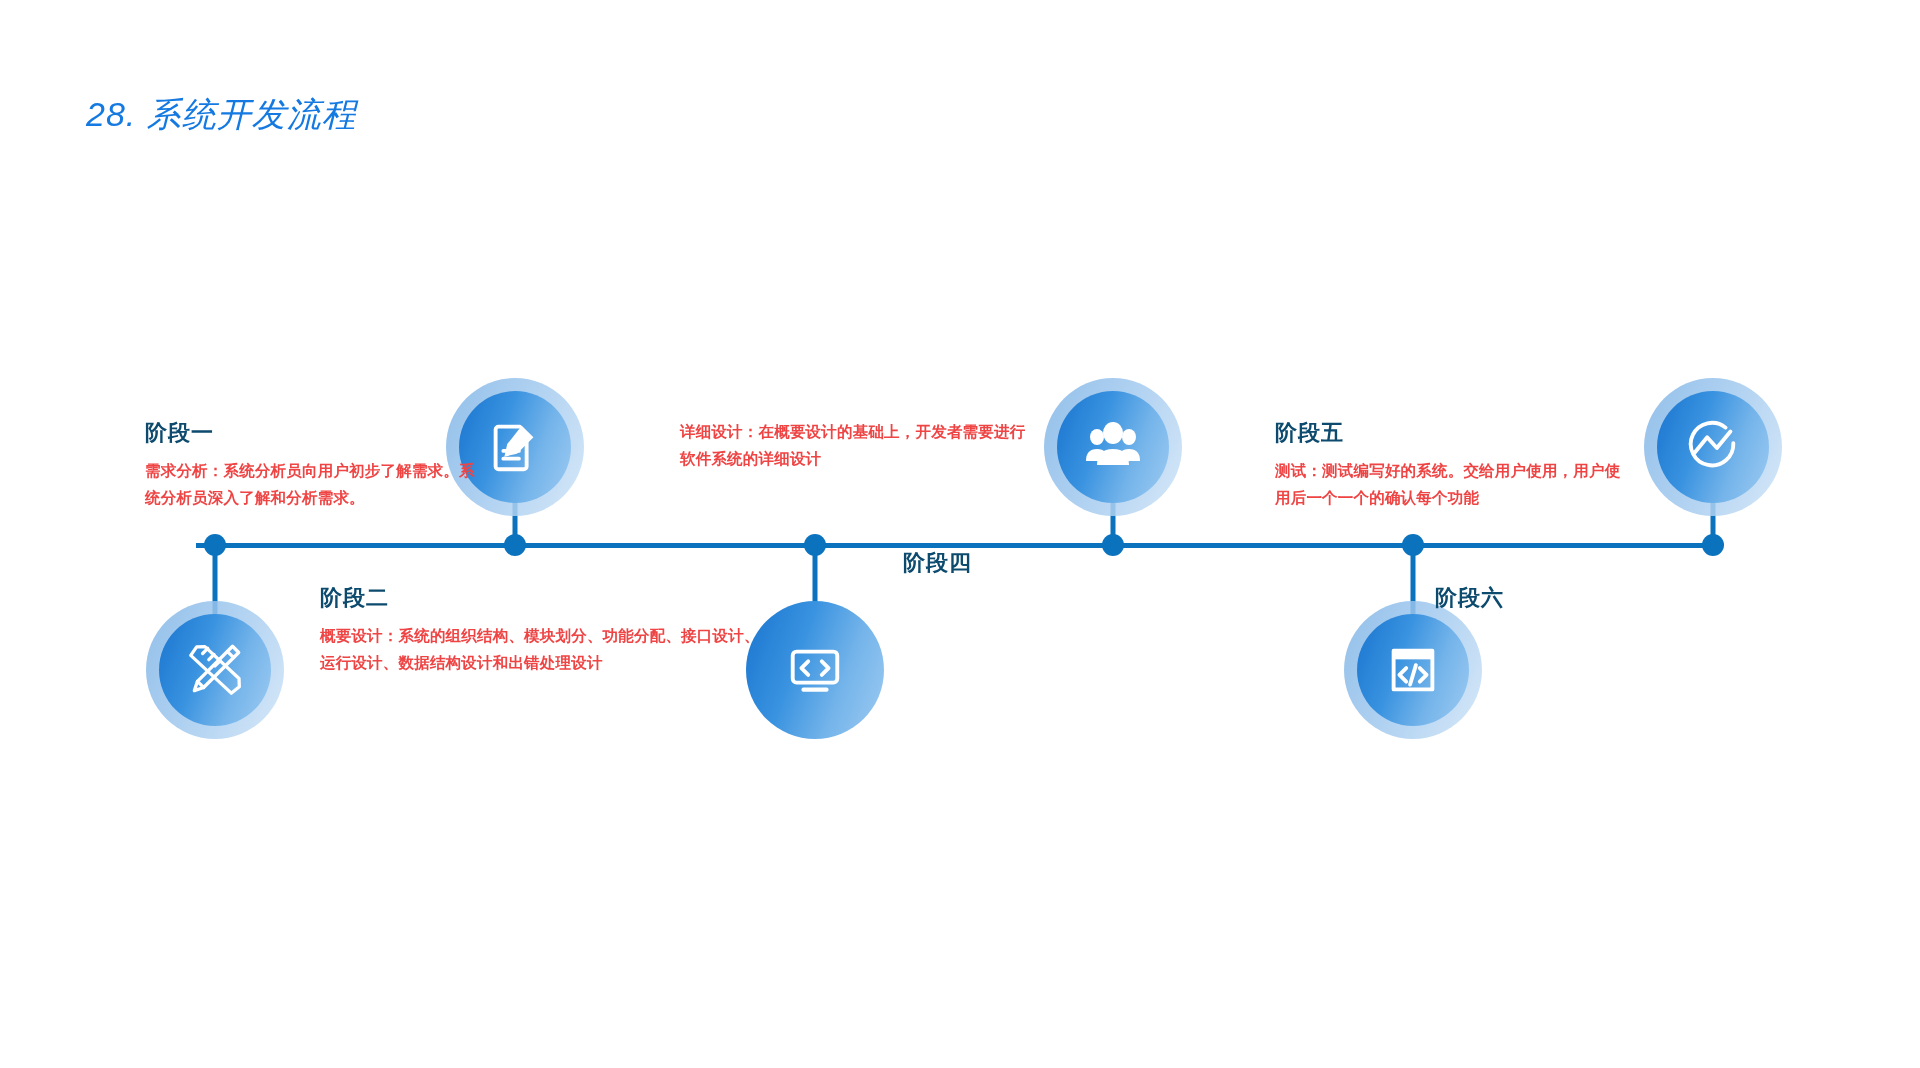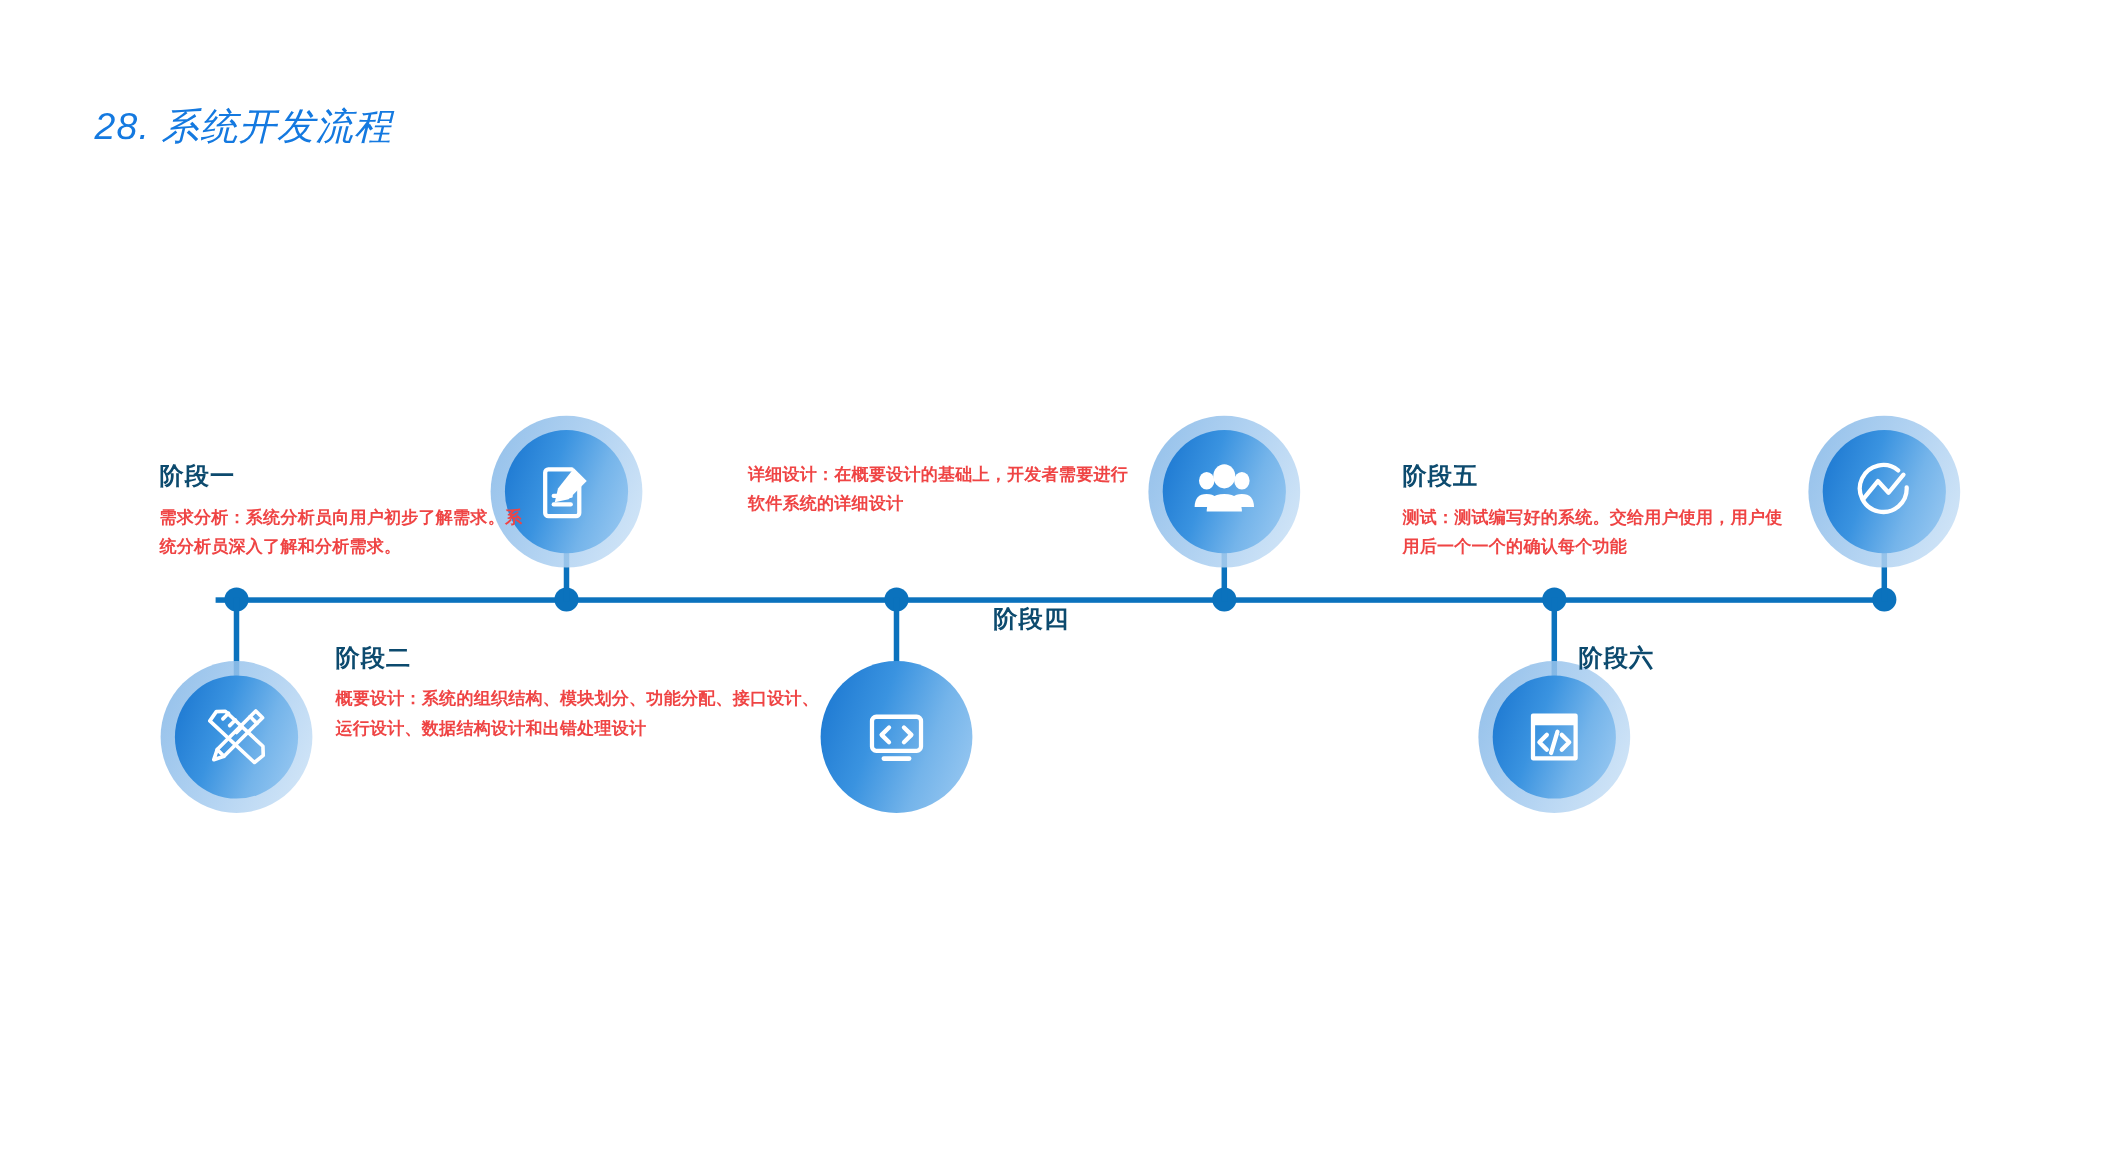--- a/index.html
+++ b/index.html
@@ -211,21 +211,21 @@
     <path d="M39 30 L46 37 L39 44" fill="none" stroke="#ffffff" stroke-width="4" stroke-linecap="round" stroke-linejoin="round"></path>
     <path d="M35 27 L29 47" fill="none" stroke="#ffffff" stroke-width="4" stroke-linecap="round"></path>
   </svg>
 </div>
 
 <div class="stage-block" style="left:145px; top:418px; width:330px">
   <div class="stage-head">阶段一</div>
   <div class="stage-body">需求分析：系统分析员向用户初步了解需求。系统分析员深入了解和分析需求。</div>
 </div>
 
-<div class="stage-block" style="left:305px; top:583px; width:440px">
+<div class="stage-block" style="left:320px; top:583px; width:440px">
   <div class="stage-head">阶段二</div>
   <div class="stage-body">概要设计：系统的组织结构、模块划分、功能分配、接口设计、运行设计、数据结构设计和出错处理设计</div>
 </div>
 
 <div class="stage-block" style="left:680px; top:418px; width:360px">
   <div class="stage-body">详细设计：在概要设计的基础上，开发者需要进行软件系统的详细设计</div>
 </div>
 
 <div class="stage-block" style="left:903px; top:548px; width:440px">
   <div class="stage-head">阶段四</div>

